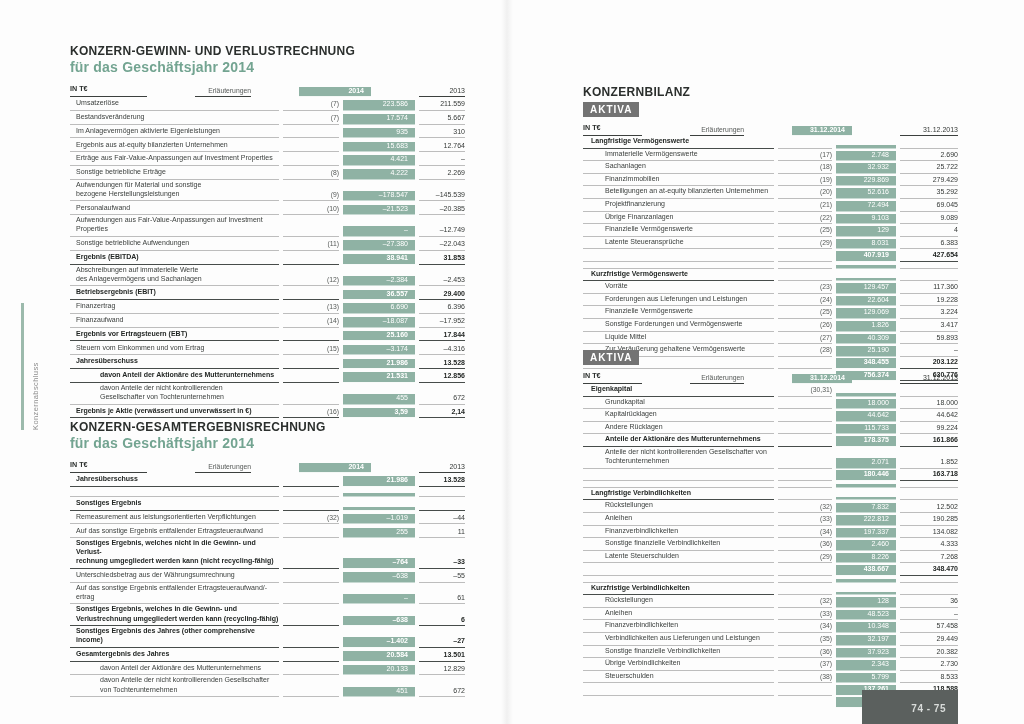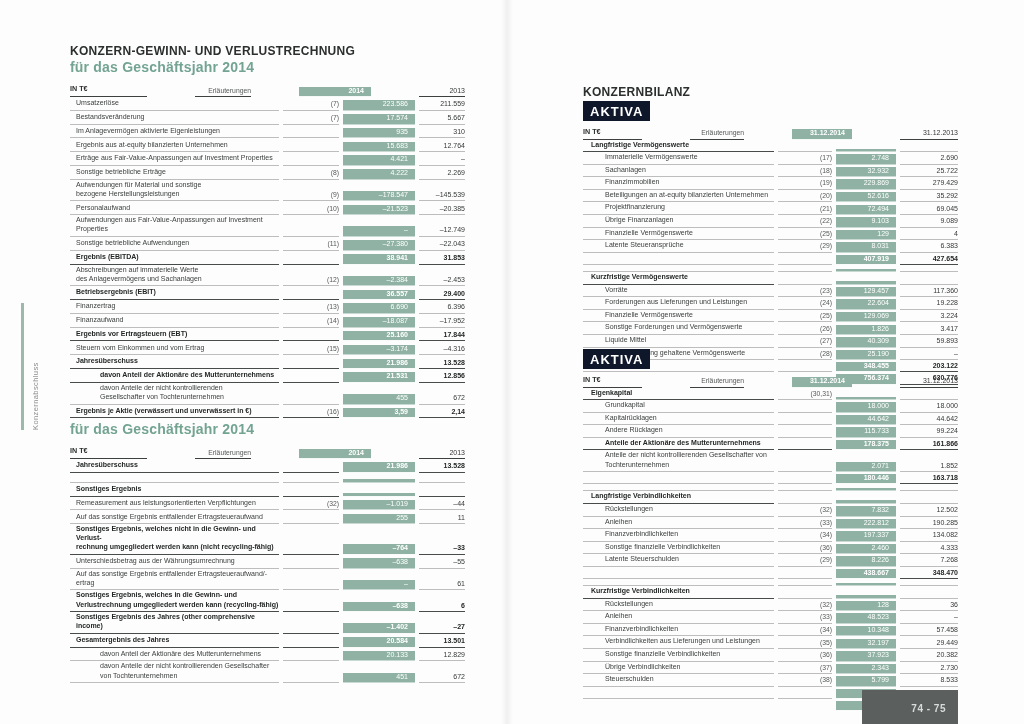--- a/index.html
+++ b/index.html
@@ -8,21 +8,21 @@
   .gutter{position:absolute;left:501px;top:0;width:12px;height:724px;
           background:linear-gradient(to right,rgba(0,0,0,0),rgba(0,0,0,0.05),rgba(0,0,0,0));}
   
   .chapter-rule{position:absolute;left:21px;top:303px;width:3px;height:127px;background:#9cbaac;}
   .chapter-label{position:absolute;left:31px;top:318px;height:112px;
                  writing-mode:vertical-rl;transform:rotate(180deg);
                  font-size:7.5px;color:#8d8d8d;letter-spacing:.4px;}
   
   h1{margin:0;font-size:12px;font-weight:bold;color:#2b2f2d;letter-spacing:.3px;}
   h2{margin:1px 0 7px 0;font-size:14px;font-weight:bold;color:#73a491;letter-spacing:.2px;}
-  .badge{display:inline-block;background:#0f172a;color:#fff;font-size:13px;font-weight:bold;
+  .badge{display:inline-block;background:#737373;color:#fff;font-size:10px;font-weight:bold;
          letter-spacing:1px;padding:2.5px 7px 2px 7px;margin:2px 0 4px 0;}
   
   .block-pl{position:absolute;left:70px;top:44px;width:395px;}
   .block-ci{position:absolute;left:70px;top:420px;width:395px;}
   .block-bs{position:absolute;left:583px;top:46px;width:375px;margin-top:39px;}
   .block-passiva{position:absolute;left:583px;top:347px;width:375px;}
   
   .fintable{width:100%;}
   .fintable .row{display:grid;grid-template-columns:1fr var(--wn) var(--wa) var(--wb);
                  column-gap:4px;align-items:end;min-height:var(--rh);}
@@ -205,20 +205,21 @@
         <div class="row b">
           <div class="c-label">Ergebnis je Aktie (verwässert und unverwässert in €)</div>
           <div class="c-note">(16)</div>
           <div class="c-a">3,59</div>
           <div class="c-b">2,14</div>
         </div>
       </div>
   </section>
 
   <section class="block-ci">
+    <h1>KONZERN-GESAMTERGEBNISRECHNUNG</h1>
     <h2>für das Geschäftsjahr 2014</h2>
     <div class="fintable t-left">
         <div class="row head">
           <div class="c-label">IN T€</div>
           <div class="c-note">Erläuterungen</div>
           <div class="c-a">2014</div>
           <div class="c-b">2013</div>
         </div>
         <div class="row b">
           <div class="c-label">Jahresüberschuss</div>

